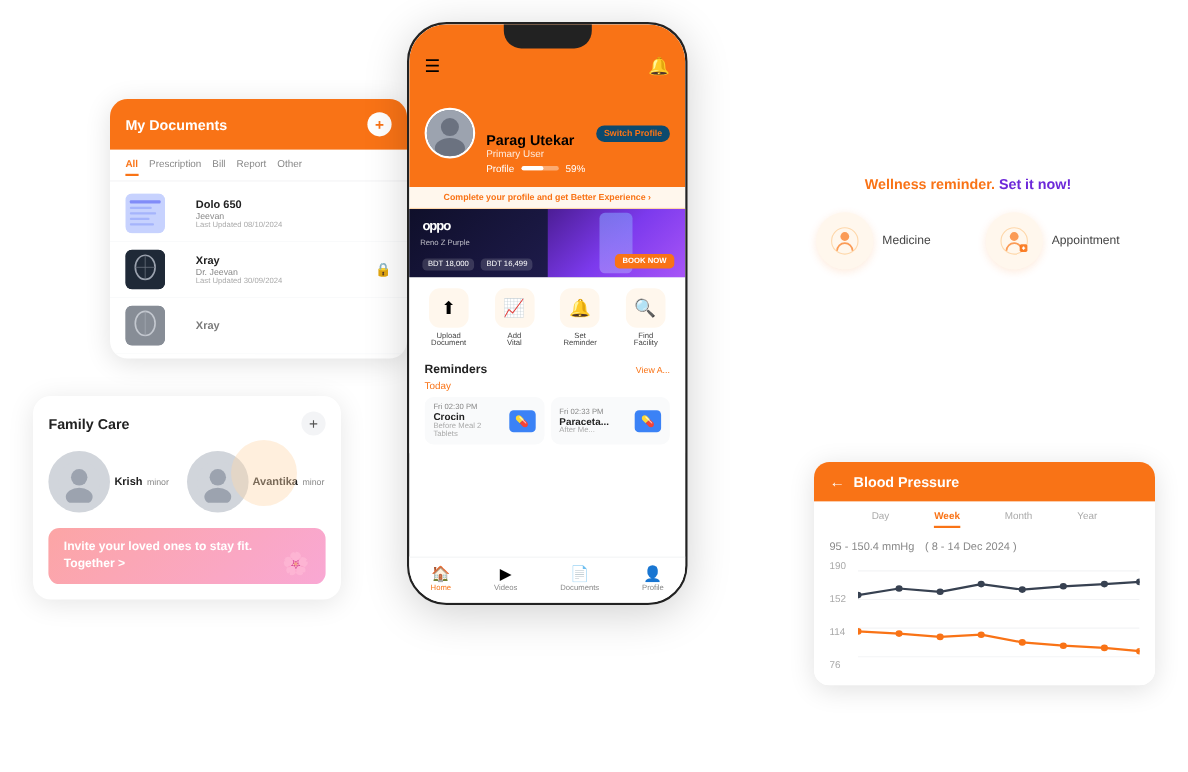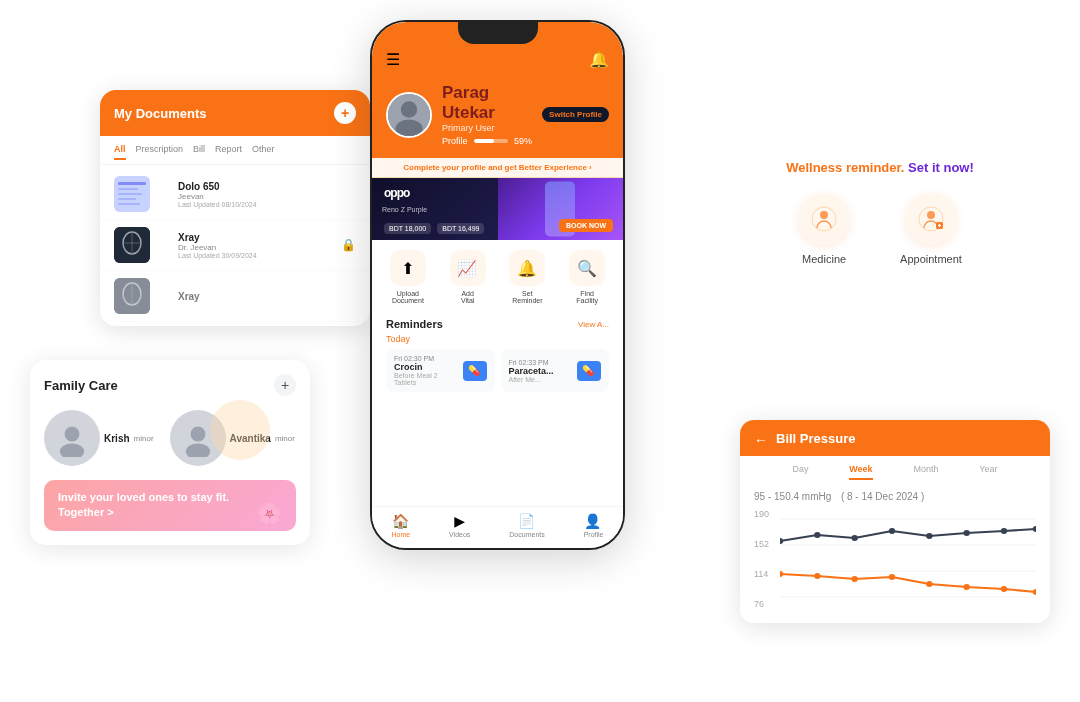--- a/index.html
+++ b/index.html
@@ -69,23 +69,24 @@
       overflow: hidden;
       flex-shrink: 0;
       border: 2px solid #fff;
       display: flex;
       align-items: center;
       justify-content: center;
     }
     .profile-avatar svg { width: 100%; height: 100%; }
     .profile-info { flex: 1; }
     .profile-name {
-      color: #7f1d1d;
-      font-size: 17px;
+      color: #000000;
+      font-size: 13px;
       font-weight: 700;
+      margin-top: 36px;
     }
     .profile-role {
       color: rgba(255,255,255,0.85);
       font-size: 9px;
     }
     .profile-progress-row {
       display: flex;
       align-items: center;
       gap: 6px;
       margin-top: 3px;
@@ -104,21 +105,21 @@
     .profile-progress-fill {
       height: 100%;
       background: #fff;
       border-radius: 2px;
     }
     .profile-percent {
       color: #fff;
       font-size: 9px;
     }
     .switch-profile-btn {
-      background: #0f172a;
+      background: #0c4a6e;
       color: #f97316;
       font-size: 8px;
       font-weight: 600;
       border: none;
       border-radius: 10px;
       padding: 3px 7px;
       cursor: pointer;
       flex-shrink: 0;
     }
 
@@ -480,21 +481,21 @@
       text-align: center;
     }
     .wellness-title span { color: #f97316; font-weight: 600; }
     .wellness-icons {
       display: flex;
       justify-content: center;
       gap: 50px;
     }
     .wellness-item {
       display: flex;
-      flex-direction: column;
+      flex-direction: row;
       align-items: center;
       gap: 8px;
     }
     .wellness-icon-circle {
       width: 52px;
       height: 52px;
       border-radius: 50%;
       background: #fff7ed;
       display: flex;
       align-items: center;
@@ -832,21 +833,21 @@
         </svg>
       </div>
       <div class="wellness-icon-label">Appointment</div>
     </div>
   </div>
 </div>
 
 <div class="blood-pressure-card">
   <div class="bp-header">
     <span class="bp-back-btn">←</span>
-    <span class="bp-title">Bill Pressure</span>
+    <span class="bp-title">Blood Pressure</span>
   </div>
   <div class="bp-tabs">
     <div class="bp-tab">Day</div>
     <div class="bp-tab active">Week</div>
     <div class="bp-tab">Month</div>
     <div class="bp-tab">Year</div>
   </div>
   <div class="bp-content">
     <div class="bp-range-text">
       <span>95 - 150.4 mmHg</span>

